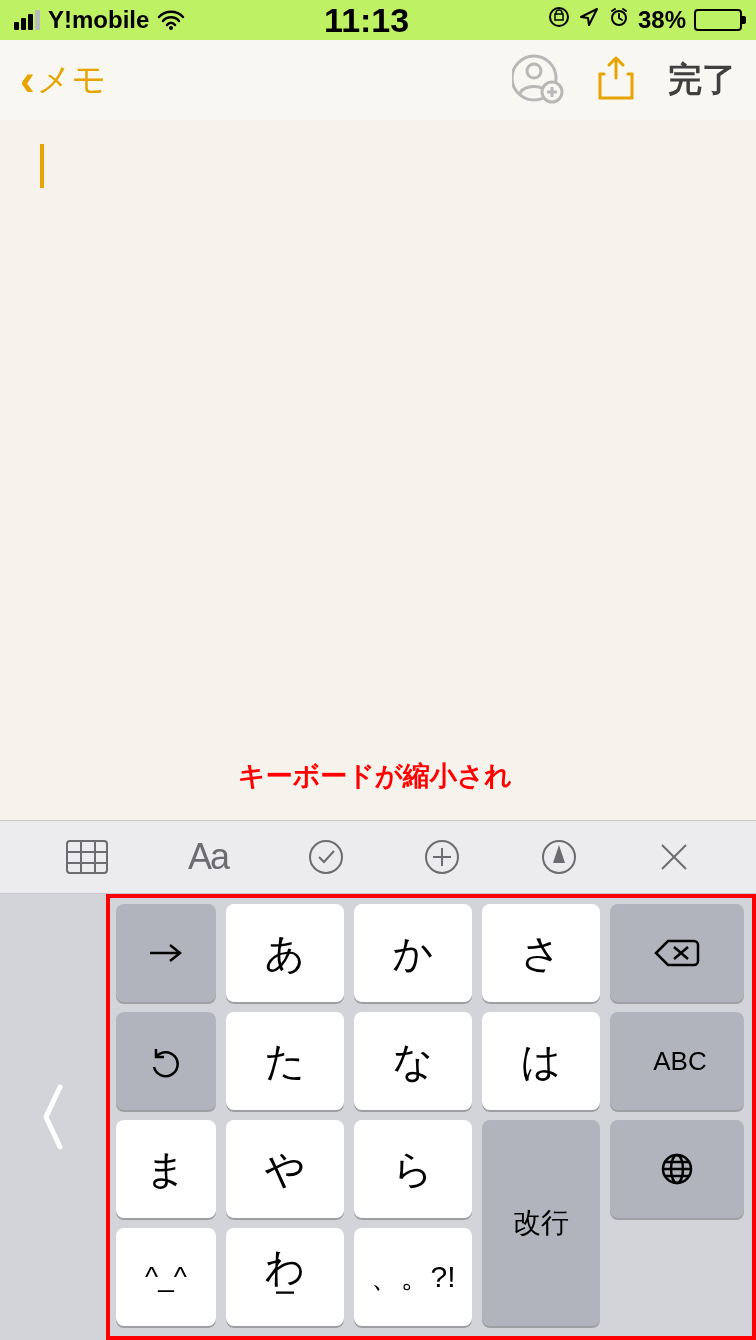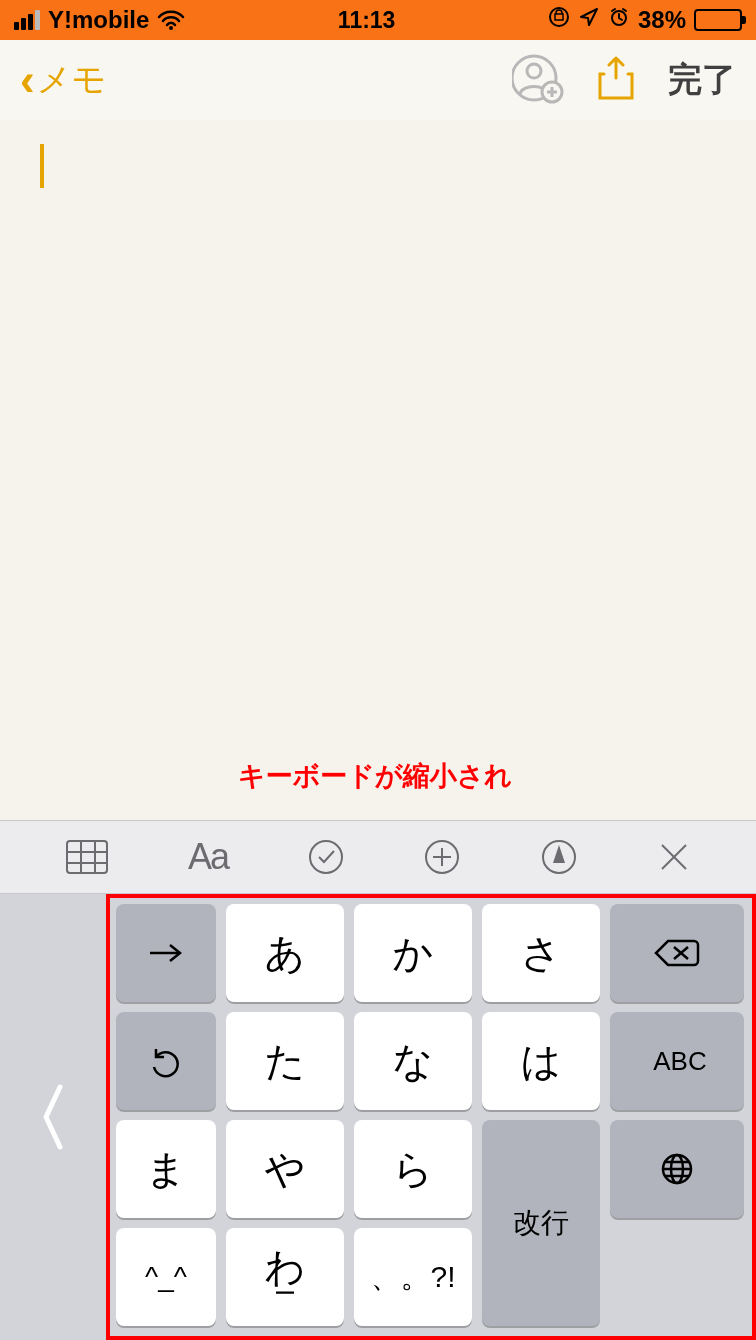--- a/index.html
+++ b/index.html
@@ -8,25 +8,25 @@
 
   
   .status-bar {
     height: 40px;
     display: flex;
     align-items: center;
     justify-content: space-between;
     padding: 0 14px;
     font-size: 24px;
     font-weight: 600;
-    background: #f97316;
+    background: #bef264;
     color: #000;
   }
   .status-left, .status-right { display: flex; align-items: center; gap: 8px; }
-  .status-center { font-size: 23px; font-weight: 600; }
+  .status-center { font-size: 34px; font-weight: 600; }
   .signal-bars { display: inline-flex; align-items: flex-end; gap: 2px; }
   .signal-bars span { width: 5px; background: #000; border-radius: 1px; }
   .signal-bars span:nth-child(1){height:8px}
   .signal-bars span:nth-child(2){height:12px}
   .signal-bars span:nth-child(3){height:16px}
   .signal-bars span:nth-child(4){height:20px;background:#bbb}
   .wifi-icon, .lock-icon, .nav-icon, .alarm-icon { display:inline-flex; }
   .battery {
     width: 48px; height: 22px;
     border: 2px solid #000; border-radius: 4px;

